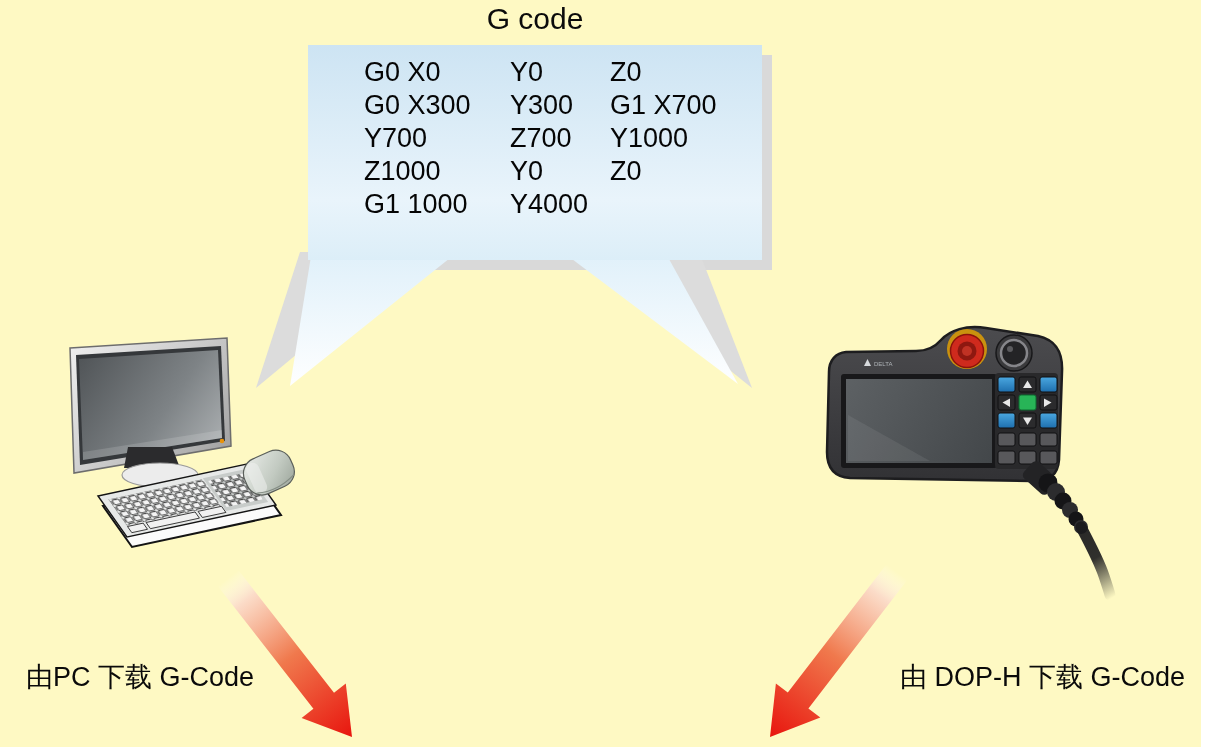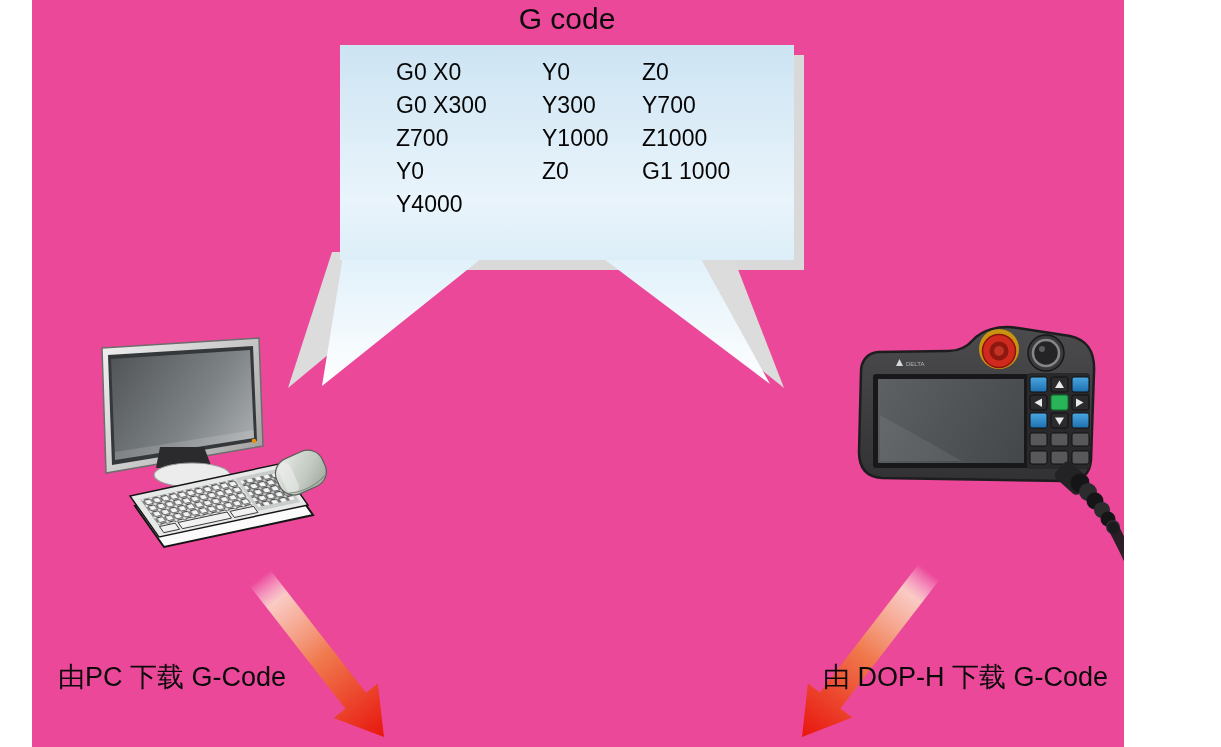--- a/index.html
+++ b/index.html
@@ -1,35 +1,35 @@
 <!DOCTYPE html>
 <html><head>
 <meta charset="utf-8">
 <style>
   html,body{margin:0;padding:0;background:#ffffff;}
   .canvas{
-    position:relative;width:1092px;height:747px;background:#ec4899;overflow:hidden;
-    font-family:"Liberation Sans", sans-serif;color:#000;margin-left:32px;
+    position:relative;width:1201px;height:747px;background:#fef9c3;overflow:hidden;
+    font-family:"Liberation Sans", sans-serif;color:#000;
   }
   .page-title{
     position:absolute;left:308px;top:2px;width:454px;text-align:center;
     font-size:30px;color:#0b0b0b;z-index:3;
   }
   .bubble-shadow{
     position:absolute;left:318px;top:55px;width:454px;height:215px;
     background:#d9d9d9;z-index:0;
   }
   .bubble{
     position:absolute;left:308px;top:45px;width:454px;height:215px;
     background:linear-gradient(180deg,#cde4f3 0%,#e9f4fb 72%,#dceef8 100%);
     z-index:2;
   }
   .bubble-grid{
     display:grid;grid-template-columns:146px 100px 1fr;
-    padding:11px 12px 0 56px;font-size:23px;line-height:33px;color:#050505;
+    padding:11px 12px 0 56px;font-size:27px;line-height:33px;color:#050505;
   }
   .caption{
     position:absolute;top:659px;font-size:27px;color:#0a0a0a;z-index:3;white-space:nowrap;
   }
   .caption.left{left:26px;}
   .caption.right{right:16px;}
   svg.art{position:absolute;left:0;top:0;z-index:1;}
 </style>
 </head>
 <body>
@@ -215,20 +215,21 @@
 
   <div class="page-title">G code</div>
 
   <div class="bubble">
     <div class="bubble-grid">
       <div>G0 X0</div>
       <div>Y0</div>
       <div>Z0</div>
       <div>G0 X300</div>
       <div>Y300</div>
+      <div>G1 X700</div>
       <div>Y700</div>
       <div>Z700</div>
       <div>Y1000</div>
       <div>Z1000</div>
       <div>Y0</div>
       <div>Z0</div>
       <div>G1 1000</div>
       <div>Y4000</div>
     </div>
   </div>

